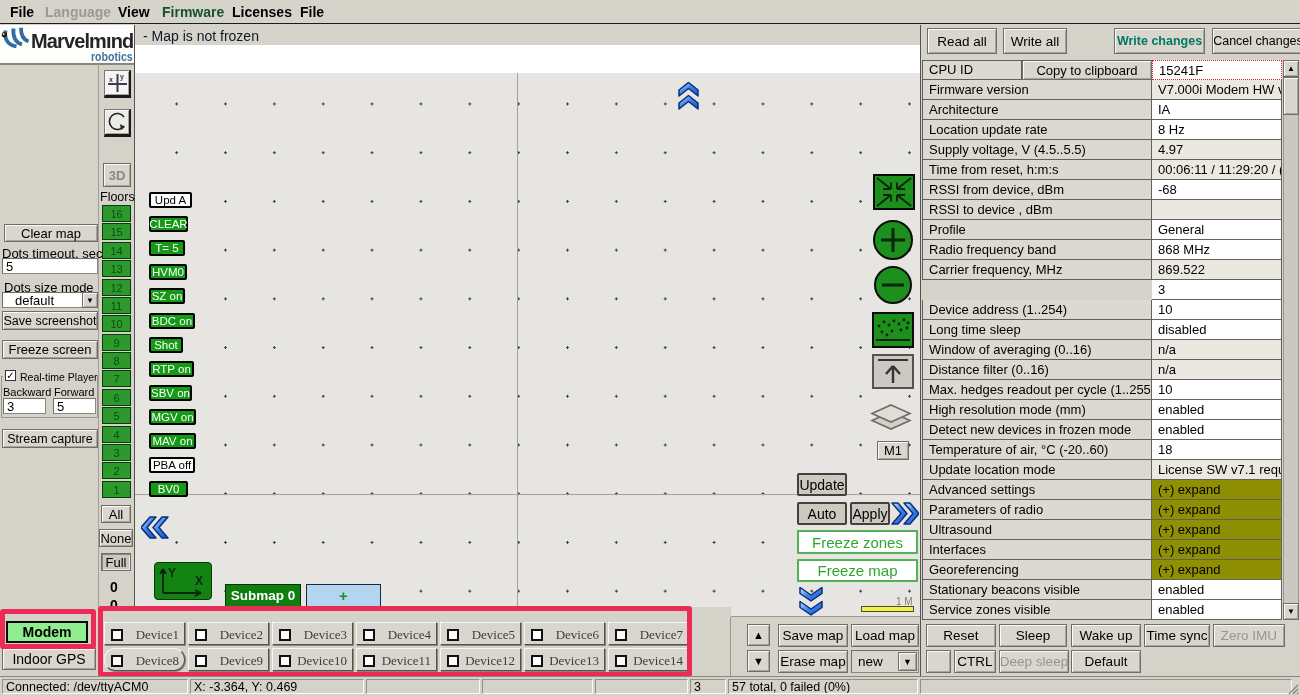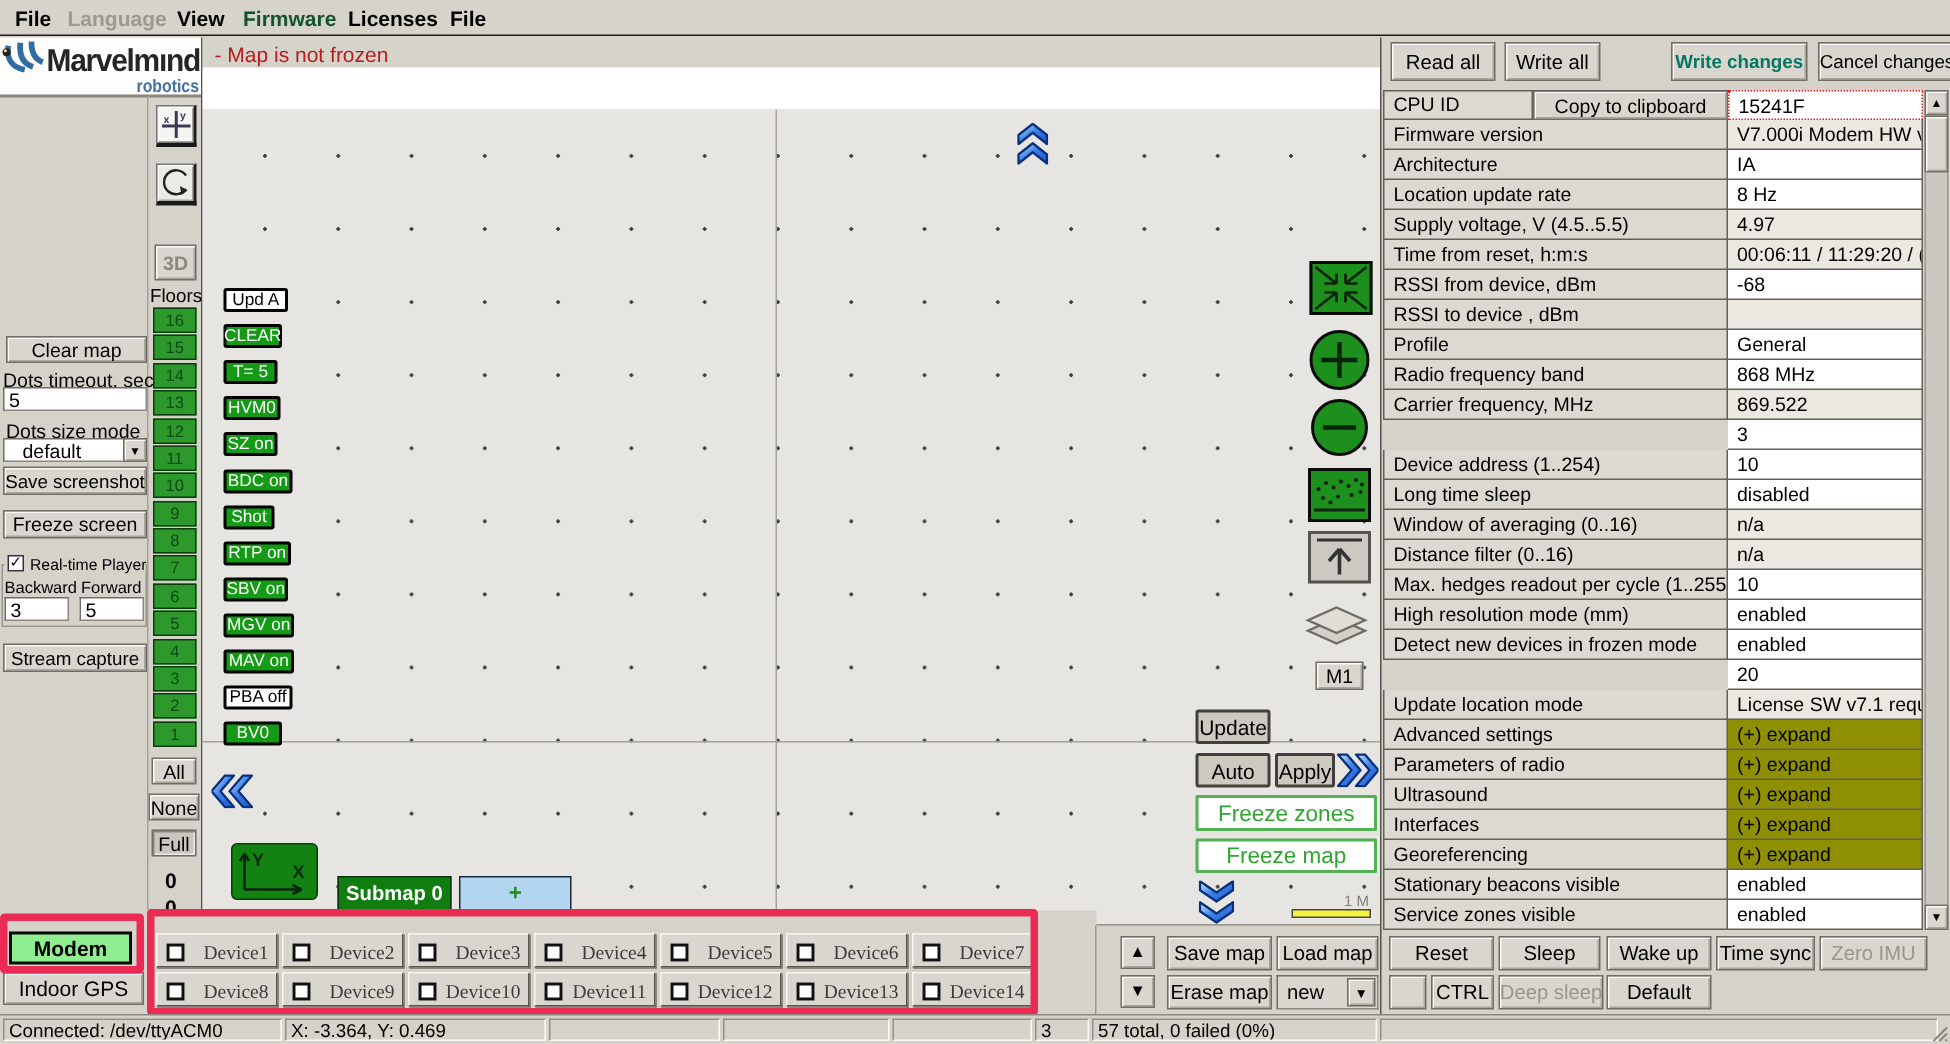--- a/index.html
+++ b/index.html
@@ -114,21 +114,21 @@
 <div class="fl" style="top:426px;">4</div>
 <div class="fl" style="top:444px;">3</div>
 <div class="fl" style="top:462px;">2</div>
 <div class="fl" style="top:481px;">1</div>
 <div class="btn" style="left:101px;top:505px;width:30px;height:18px;">All</div>
 <div class="btn" style="left:99px;top:529px;width:34px;height:18px;">None</div>
 <div class="btn" style="left:101px;top:553px;width:30px;height:18px;background:#c9c6bf;box-shadow:inset 1px 1px 0 #8a877f,inset -1px -1px 0 #eceae5;">Full</div>
 <div class="lbl" style="left:110px;top:579px;font-size:14px;font-weight:bold;">0</div>
 <div class="lbl" style="left:110px;top:597px;font-size:14px;font-weight:bold;">0</div>
 <div class="abs" style="left:135px;top:25px;width:785px;height:20px;background:#d6d3cb;"></div>
-<div class="lbl" style="left:143px;top:28px;font-size:14px;color:#b91c1c;">- Map is not frozen</div>
+<div class="lbl" style="left:143px;top:28px;font-size:14px;color:#0f172a;">- Map is not frozen</div>
 <div class="abs" style="left:135px;top:45px;width:785px;height:28px;background:#ffffff;"></div>
 <div class="abs" style="left:135px;top:73px;width:785px;height:544px;background:#e7e5e2;
 background-image:radial-gradient(circle,#3c3c3c 1px,rgba(0,0,0,0) 1.4px);
 background-size:48.86px 48.72px;background-position:17.2px 6.6px;border-bottom:1px solid #9a978f;"></div>
 <div class="abs" style="left:517px;top:73px;width:1px;height:544px;background:#a5a29b;"></div>
 <div class="abs" style="left:135px;top:494px;width:785px;height:1px;background:#a5a29b;"></div>
 <div class="wbtn" style="left:149px;top:192px;width:43px;height:16px;">Upd A</div>
 <div class="gbtn" style="left:149px;top:216px;width:39px;height:16px;">CLEAR</div>
 <div class="gbtn" style="left:149px;top:240px;width:36px;height:16px;">T= 5</div>
 <div class="gbtn" style="left:149px;top:264px;width:38px;height:16px;text-align:center;">HVM0</div>
@@ -266,21 +266,22 @@
 <div class="trow" style="top:340px;border-top:none;">Window of averaging (0..16)</div>
 <div class="tval gray" style="top:340px;">n/a</div>
 <div class="trow" style="top:360px;border-top:none;">Distance filter (0..16)</div>
 <div class="tval gray" style="top:360px;">n/a</div>
 <div class="trow" style="top:380px;border-top:none;">Max. hedges readout per cycle (1..255)</div>
 <div class="tval" style="top:380px;">10</div>
 <div class="trow" style="top:400px;border-top:none;">High resolution mode (mm)</div>
 <div class="tval" style="top:400px;">enabled</div>
 <div class="trow" style="top:420px;border-top:none;">Detect new devices in frozen mode</div>
 <div class="tval" style="top:420px;">enabled</div>
-<div class="tval" style="top:440px;">20</div>
+<div class="trow" style="top:440px;border-top:none;">Temperature of air, °C (-20..60)</div>
+<div class="tval" style="top:440px;">18</div>
 <div class="trow" style="top:460px;border-top:none;">Update location mode</div>
 <div class="tval gray" style="top:460px;">License SW v7.1 requir</div>
 <div class="trow" style="top:480px;border-top:none;">Advanced settings</div>
 <div class="tval olive" style="top:480px;">(+) expand</div>
 <div class="trow" style="top:500px;border-top:none;">Parameters of radio</div>
 <div class="tval olive" style="top:500px;">(+) expand</div>
 <div class="trow" style="top:520px;border-top:none;">Ultrasound</div>
 <div class="tval olive" style="top:520px;">(+) expand</div>
 <div class="trow" style="top:540px;border-top:none;">Interfaces</div>
 <div class="tval olive" style="top:540px;">(+) expand</div>
@@ -320,21 +321,21 @@
       <span class="dn">Device5</span>
     </div>
 <div class="dev" style="left:524px;top:622px;">
       <span class="cb"></span>
       <span class="dn">Device6</span>
     </div>
 <div class="dev" style="left:608px;top:622px;">
       <span class="cb"></span>
       <span class="dn">Device7</span>
     </div>
-<div class="dev" style="left:104px;top:648px;">
+<div class="dev" style="left:104px;top:648px;border-radius:11px;">
       <span class="cb"></span>
       <span class="dn">Device8</span>
     </div>
 <div class="dev" style="left:188px;top:648px;">
       <span class="cb"></span>
       <span class="dn">Device9</span>
     </div>
 <div class="dev" style="left:272px;top:648px;">
       <span class="cb"></span>
       <span class="dn">Device10</span>

